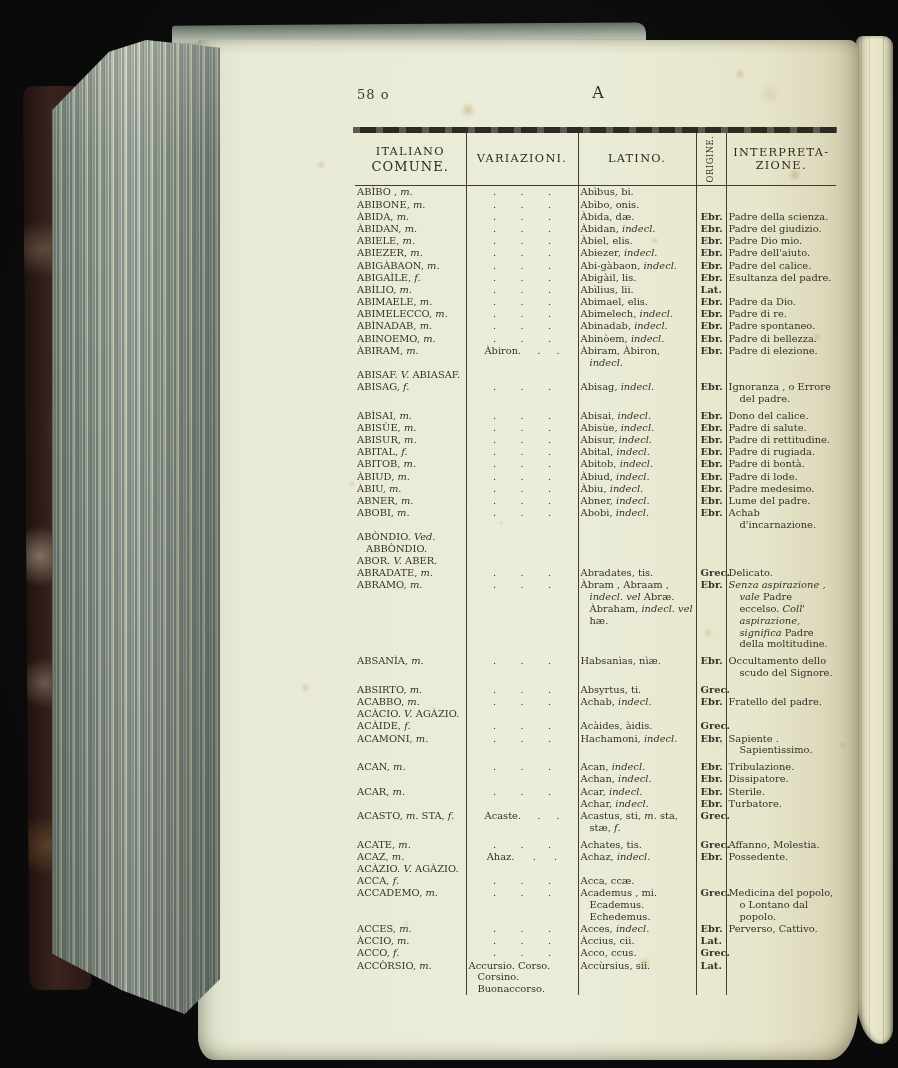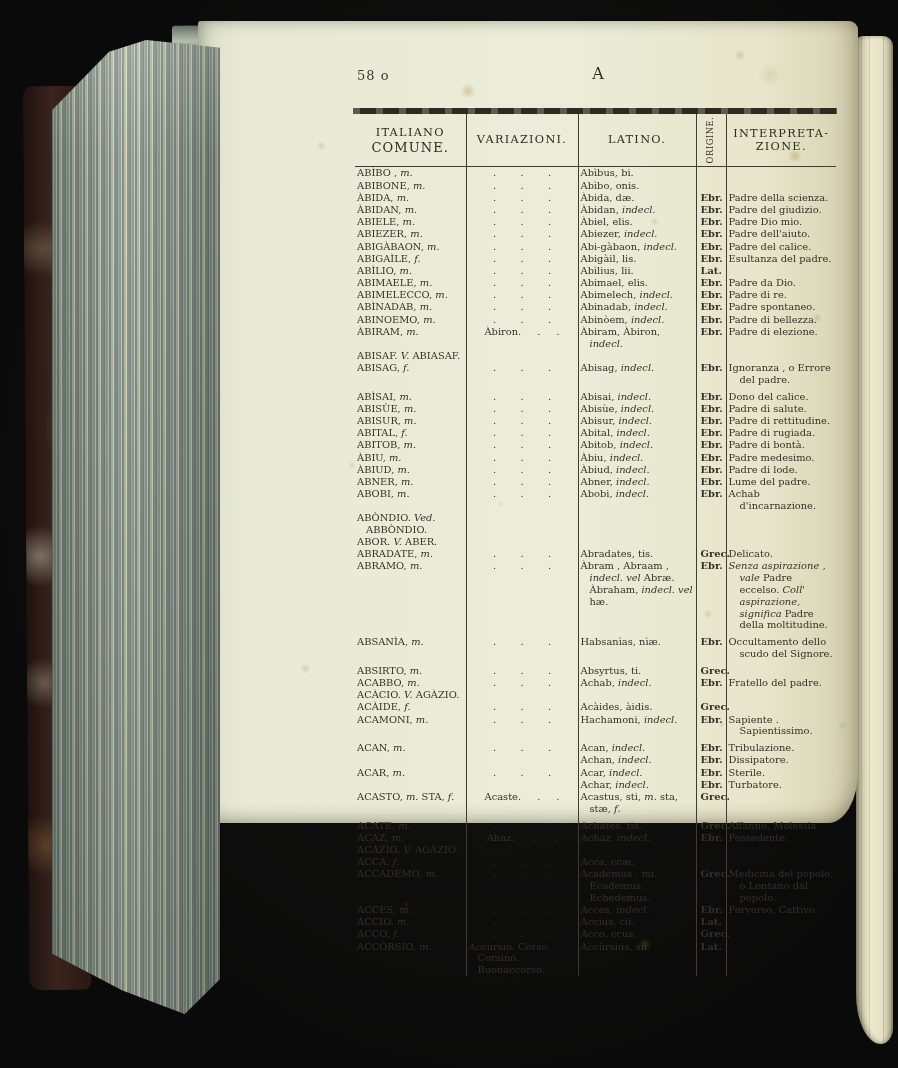--- a/index.html
+++ b/index.html
@@ -43,21 +43,21 @@
   .facing{
     position:absolute;left:856px;top:36px;width:37px;height:1008px;z-index:1;
     background:
       repeating-linear-gradient(90deg, transparent 0 5px, rgba(125,115,75,.28) 5px 6px,
         transparent 6px 13px, rgba(145,135,95,.30) 13px 14px, transparent 14px 22px),
       linear-gradient(90deg,#b9b497,#ece9cd 38%,#e4e1c4 70%,#b6b193);
     border-radius:8px 12px 14px 30px / 8px 12px 20px 60px;
     box-shadow:inset 4px 0 6px -3px rgba(0,0,0,.55), inset -3px 0 5px -2px rgba(0,0,0,.4);
   }
   .page{
-    position:absolute;left:198px;top:21px;width:660px;height:802px;z-index:2;
+    position:absolute;left:198px;top:40px;width:660px;height:1020px;z-index:2;
     background:
       linear-gradient(90deg,#dde1ca 0,#e8ead5 7%,#ebeddA 55%,#e7e5ca 86%,#d6d2b2 100%);
     border-radius:3px 9px 30px 16px / 3px 9px 52px 24px;
     box-shadow:
       inset 14px 0 22px -14px rgba(70,75,60,.55),
       inset -16px 0 26px -14px rgba(90,80,50,.50),
       inset 0 10px 12px -9px rgba(130,130,105,.30),
       inset 0 -14px 20px -14px rgba(85,75,45,.45);
   }
   .spot{position:absolute;border-radius:50%;pointer-events:none;}
@@ -531,54 +531,54 @@
     <td class="c3">
               <div class="cw">Abitob, <i>indecl.</i></div>
             </td>
     <td class="c4">Ebr.</td>
     <td class="c5">
               <div class="cw interp">Padre di bontà.</div>
             </td>
   </tr>
           <tr>
     <td class="c1">
+              <div class="cw">ÀBIUD, <i>m.</i></div>
+            </td>
+    <td class="c2">
+              <div class="varline">
+                <span class="dot">.</span>
+                <span class="dot">.</span>
+                <span class="dot">.</span>
+              </div>
+            </td>
+    <td class="c3">
+              <div class="cw">Àbiud, <i>indecl.</i></div>
+            </td>
+    <td class="c4">Ebr.</td>
+    <td class="c5">
+              <div class="cw interp">Padre di lode.</div>
+            </td>
+  </tr>
+          <tr>
+    <td class="c1">
               <div class="cw">ÀBIU, <i>m.</i></div>
             </td>
     <td class="c2">
               <div class="varline">
                 <span class="dot">.</span>
                 <span class="dot">.</span>
                 <span class="dot">.</span>
               </div>
             </td>
     <td class="c3">
               <div class="cw">Àbiu, <i>indecl.</i></div>
             </td>
     <td class="c4">Ebr.</td>
     <td class="c5">
               <div class="cw interp">Padre medesimo.</div>
-            </td>
-  </tr>
-          <tr>
-    <td class="c1">
-              <div class="cw">ÀBIUD, <i>m.</i></div>
-            </td>
-    <td class="c2">
-              <div class="varline">
-                <span class="dot">.</span>
-                <span class="dot">.</span>
-                <span class="dot">.</span>
-              </div>
-            </td>
-    <td class="c3">
-              <div class="cw">Àbiud, <i>indecl.</i></div>
-            </td>
-    <td class="c4">Ebr.</td>
-    <td class="c5">
-              <div class="cw interp">Padre di lode.</div>
             </td>
   </tr>
           <tr>
     <td class="c1">
               <div class="cw">ABNER, <i>m.</i></div>
             </td>
     <td class="c2">
               <div class="varline">
                 <span class="dot">.</span>
                 <span class="dot">.</span>

